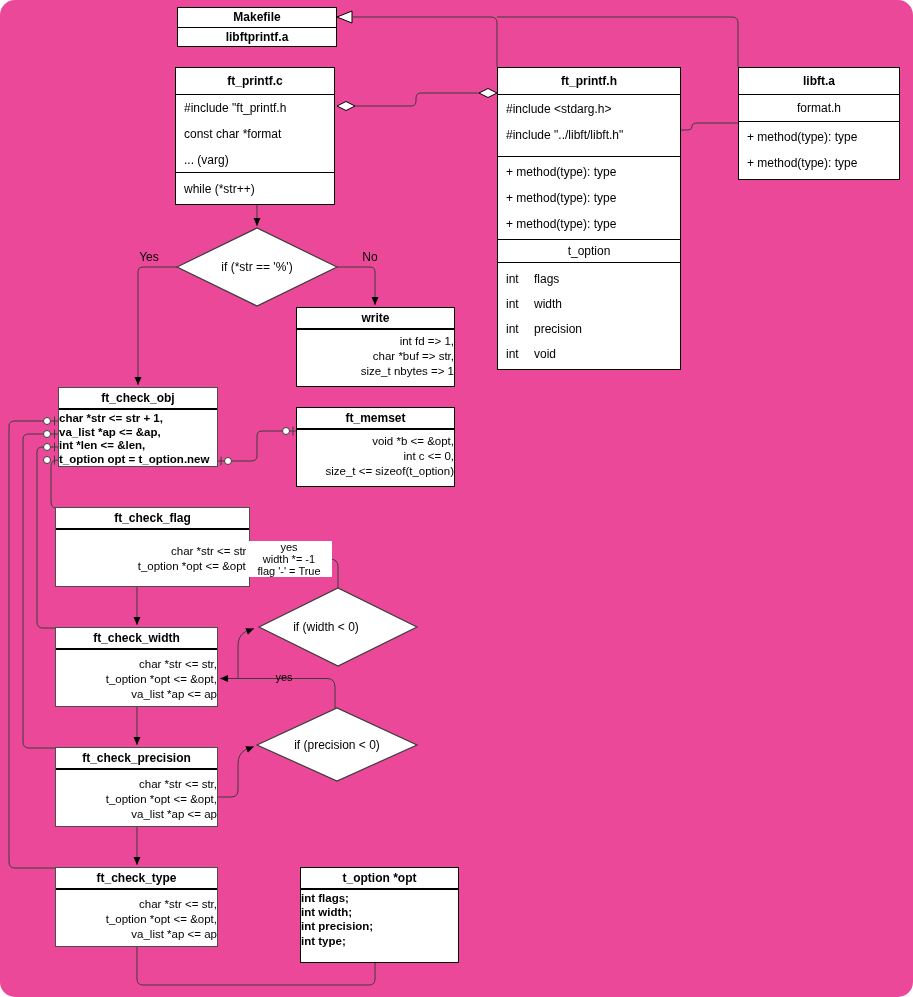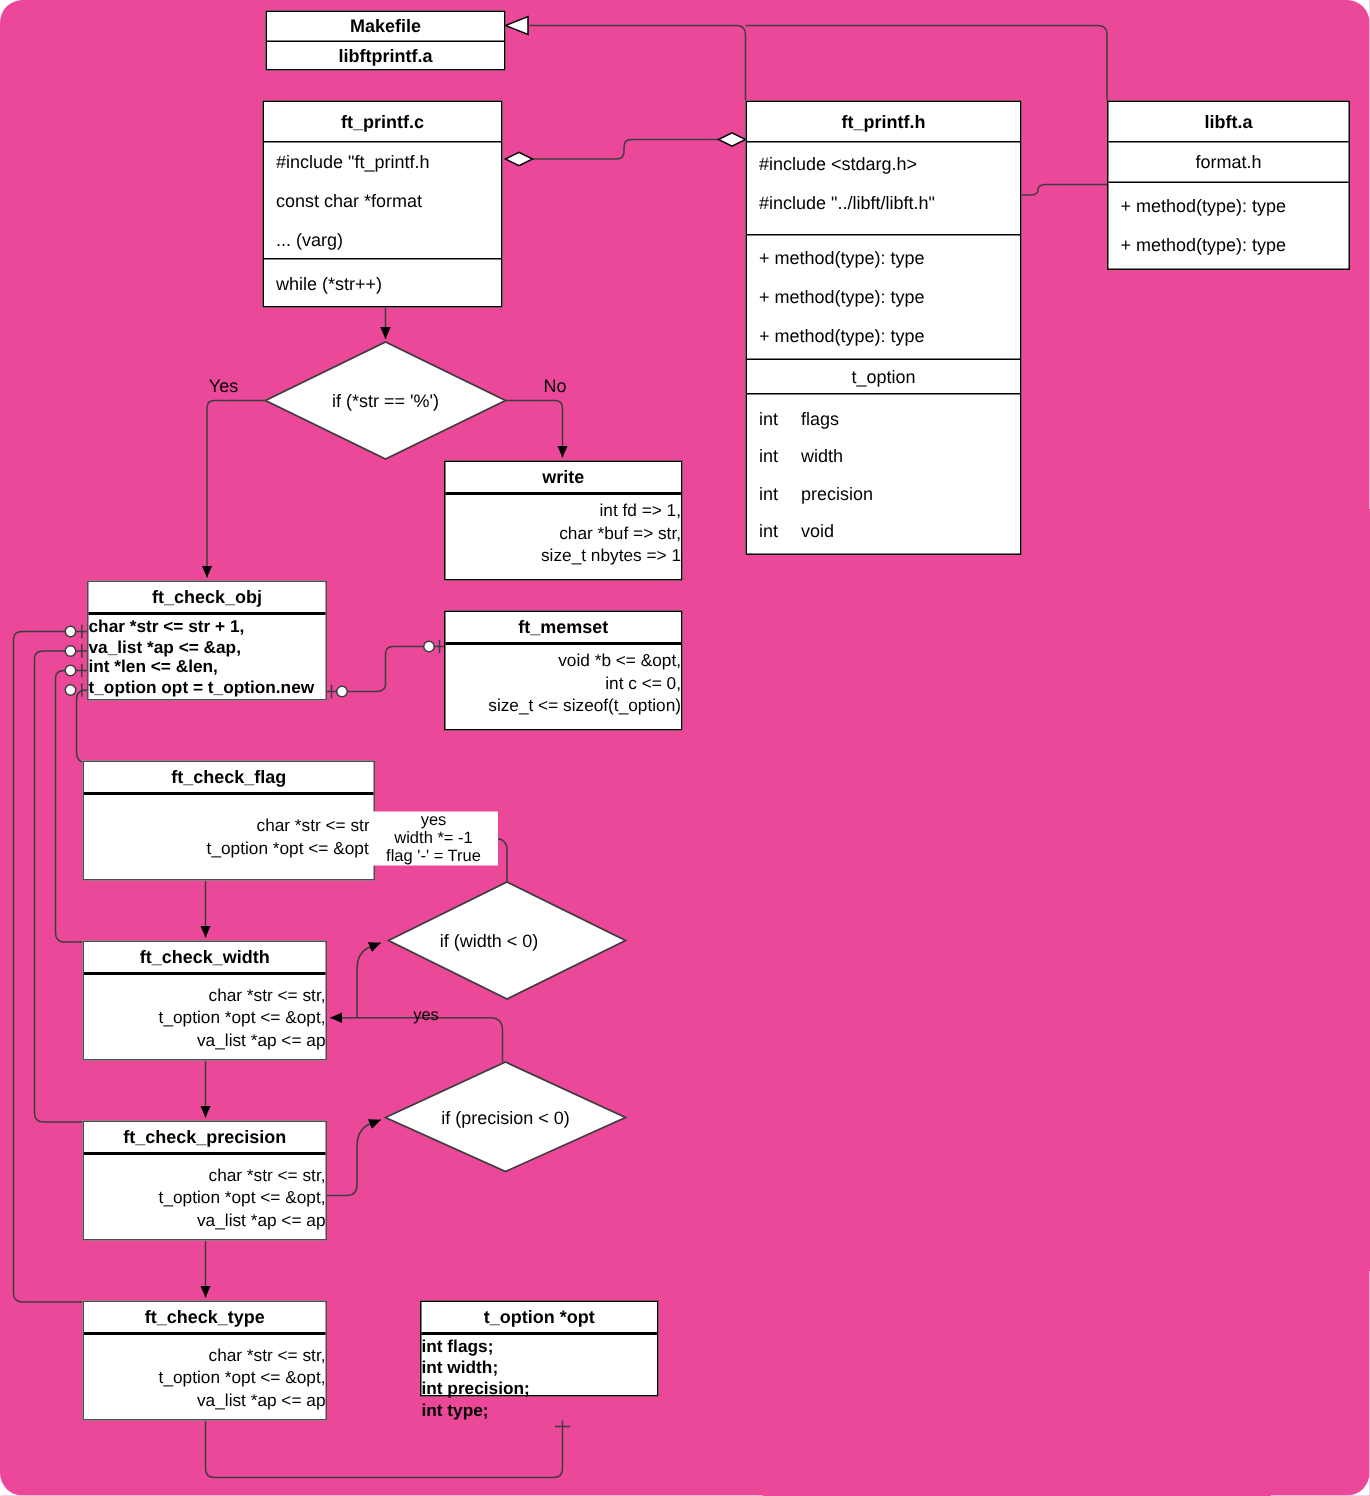--- a/index.html
+++ b/index.html
@@ -205,21 +205,21 @@
 
   <div class="box flow" style="left:55px;top:867px;width:163px;height:80px">
     <div class="t2">ft_check_type</div>
     <div style="padding-top:7px">
       <div class="ln">char *str &lt;= str,</div>
       <div class="ln">t_option *opt &lt;= &amp;opt,</div>
       <div class="ln">va_list *ap &lt;= ap</div>
     </div>
   </div>
 
-  <div class="box flow" style="left:280px;top:867px;width:159px;height:64px;border-color:#000">
+  <div class="box flow" style="left:300px;top:867px;width:159px;height:96px;border-color:#000">
     <div class="t2">t_option *opt</div>
     <div style="padding-top:1px">
       <div class="ln4" style="line-height:14.2px">int flags;</div>
       <div class="ln4" style="line-height:14.2px">int width;</div>
       <div class="ln4" style="line-height:14.2px">int precision;</div>
       <div class="ln4" style="line-height:14.2px">int type;</div>
     </div>
   </div>
 
   <div class="dlabel" style="left:187px;top:260px;width:140px">if (*str == '%')</div>

